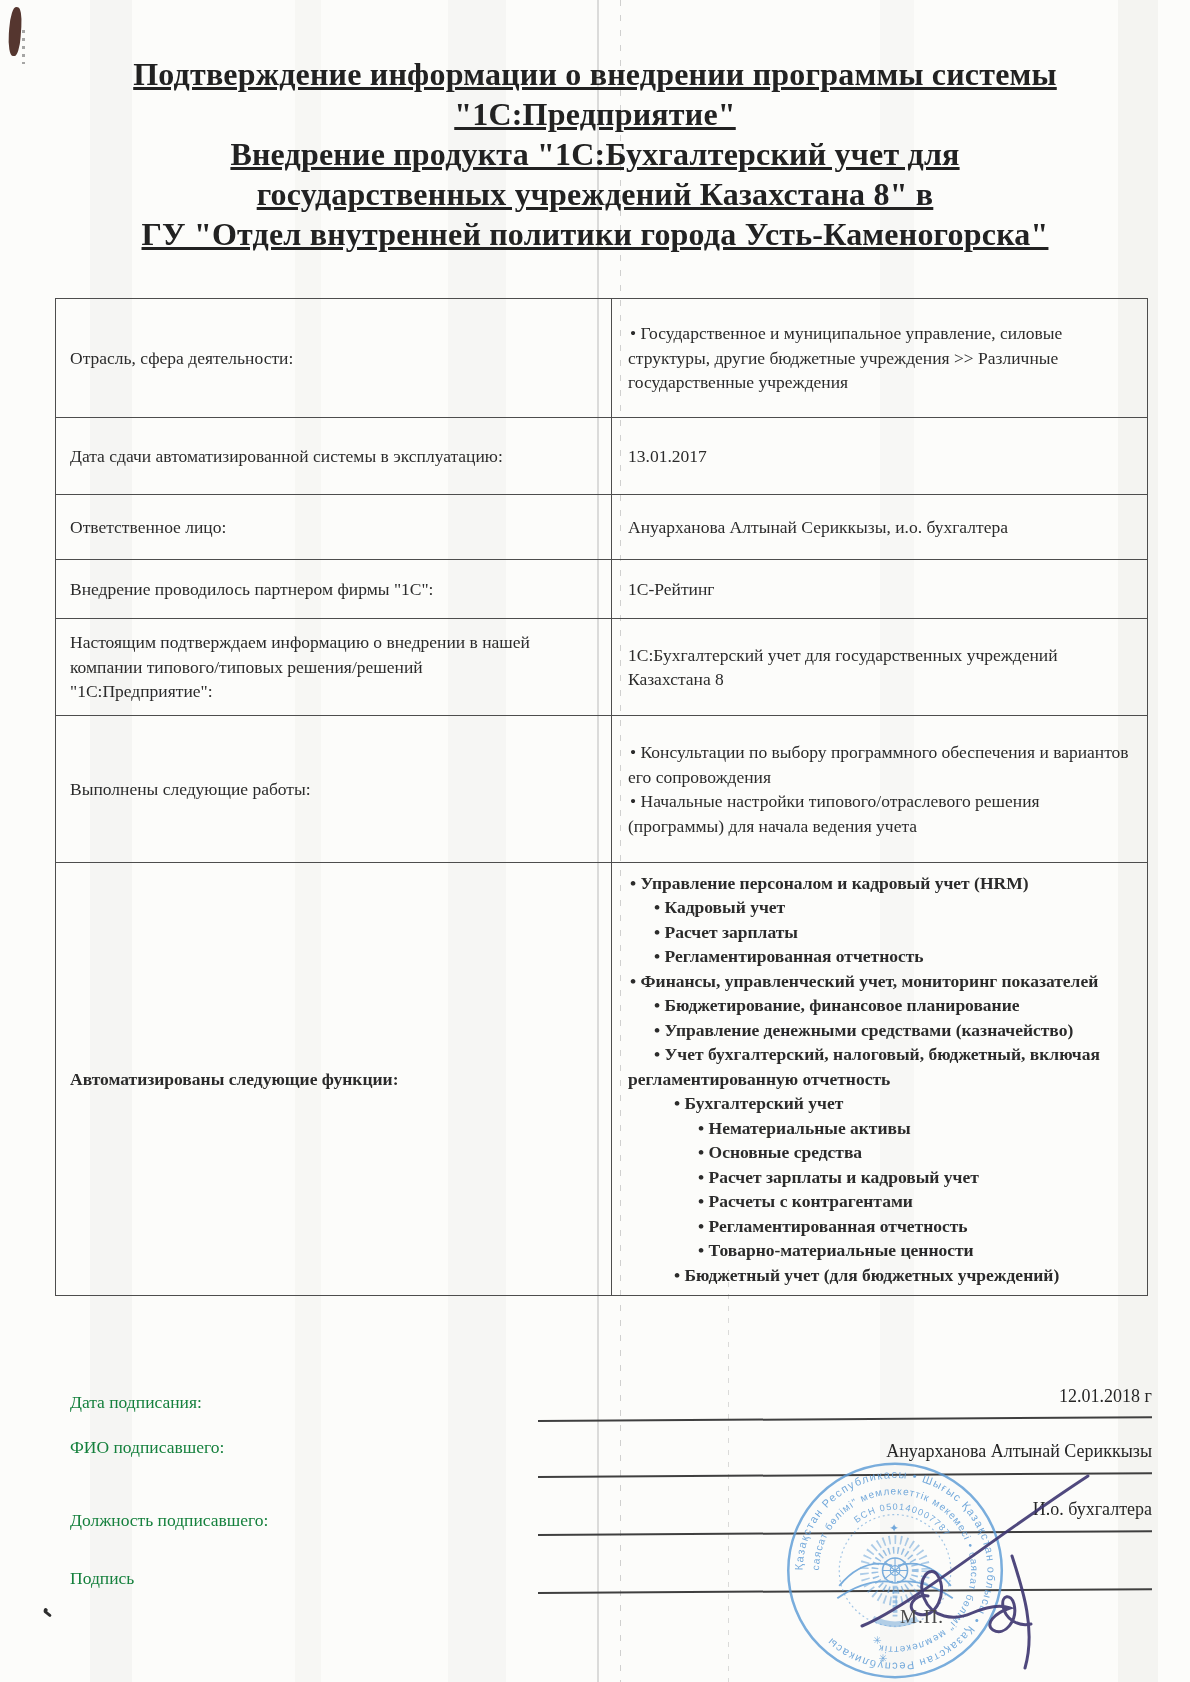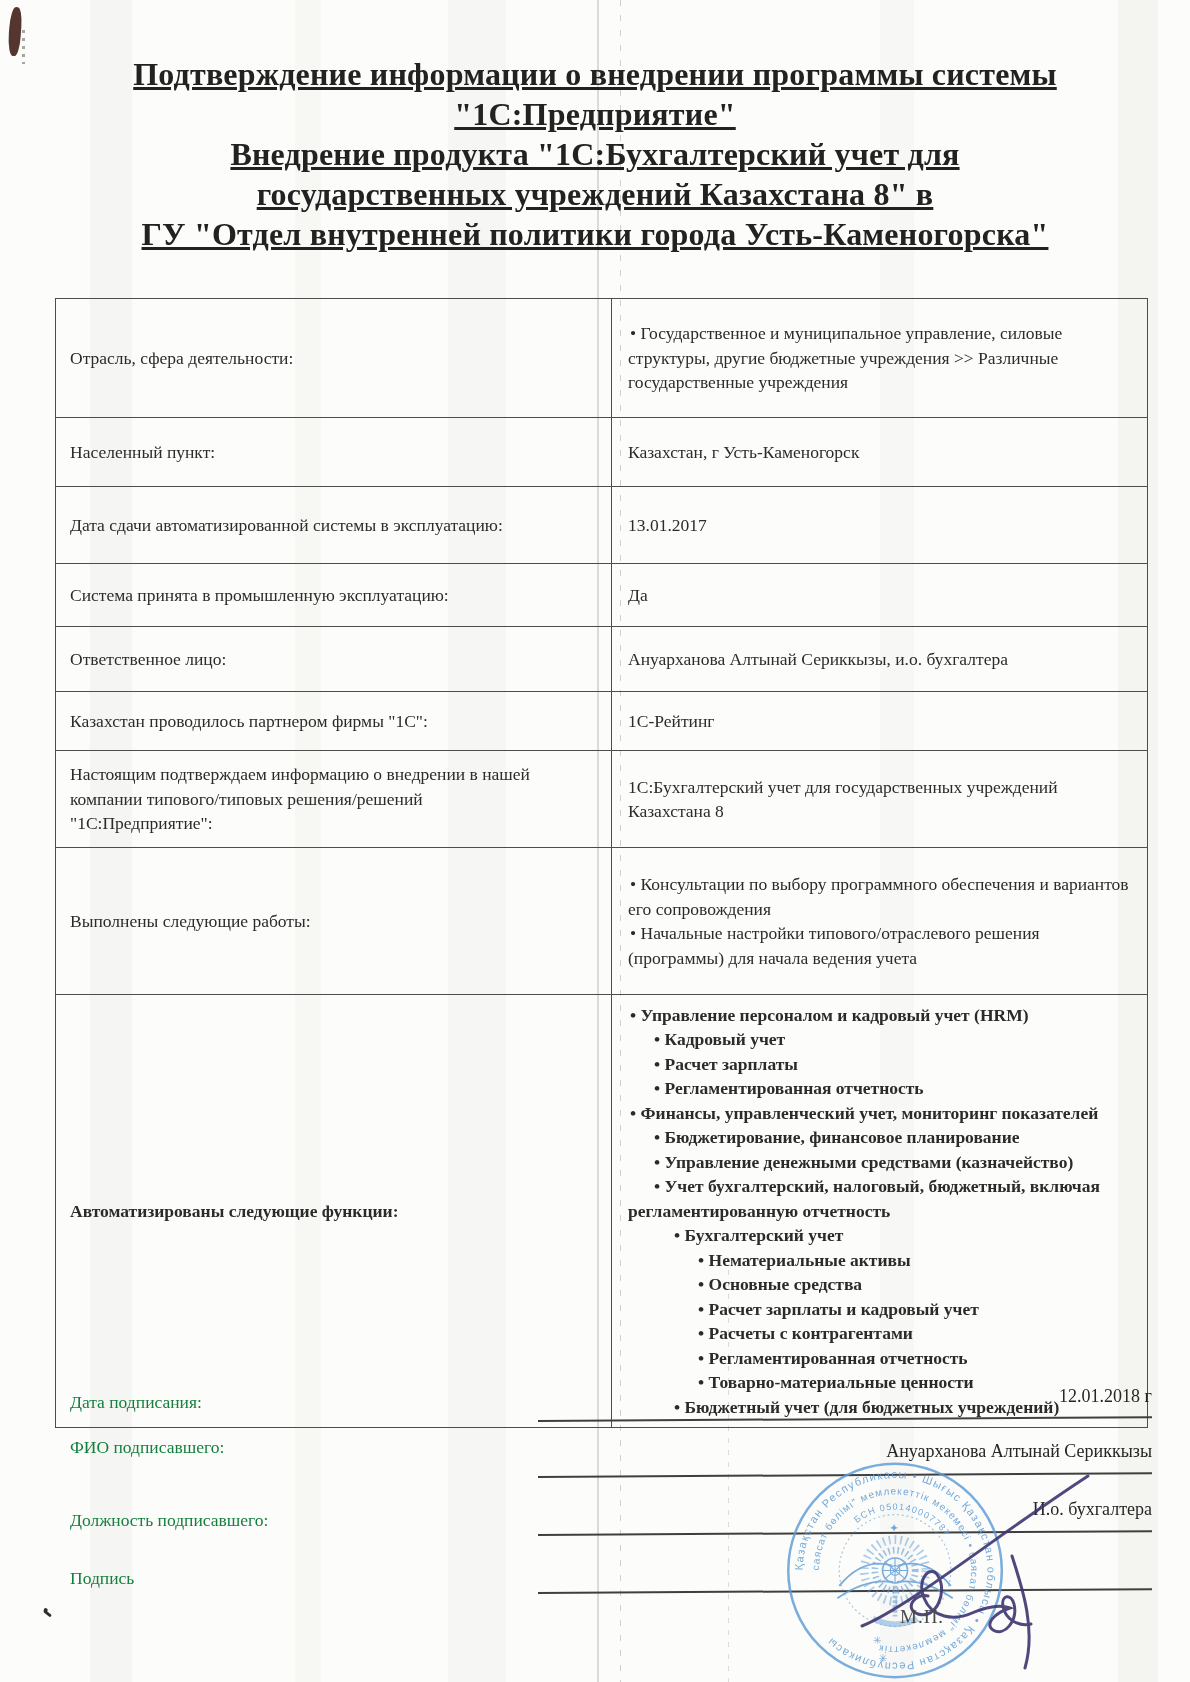--- a/index.html
+++ b/index.html
@@ -77,38 +77,30 @@
   </div>
 
   <table class="main">
     <tbody>
     <tr class="r1">
       <td class="lbl">Отрасль, сфера деятельности:</td>
       <td class="val">
         <div class="it i0">Государственное и муниципальное управление, силовые структуры, другие бюджетные учреждения &gt;&gt; Различные государственные учреждения</div>
       </td>
     </tr>
-    <tr class="r2">
-      <td class="lbl">Населенный пункт:</td>
-      <td class="val">Казахстан, г Усть-Каменогорск</td>
-    </tr>
     <tr class="r3">
       <td class="lbl">Дата сдачи автоматизированной системы в эксплуатацию:</td>
       <td class="val">13.01.2017</td>
-    </tr>
-    <tr class="r4">
-      <td class="lbl">Система принята в промышленную эксплуатацию:</td>
-      <td class="val">Да</td>
     </tr>
     <tr class="r5">
       <td class="lbl">Ответственное лицо:</td>
       <td class="val">Ануарханова Алтынай Сериккызы, и.о. бухгалтера</td>
     </tr>
     <tr class="r6">
-      <td class="lbl">Казахстан проводилось партнером фирмы "1С":</td>
+      <td class="lbl">Внедрение проводилось партнером фирмы "1С":</td>
       <td class="val">1С-Рейтинг</td>
     </tr>
     <tr class="r7">
       <td class="lbl">Настоящим подтверждаем информацию о внедрении в нашей компании типового/типовых решения/решений "1С:Предприятие":</td>
       <td class="val">1С:Бухгалтерский учет для государственных учреждений Казахстана 8</td>
     </tr>
     <tr class="r8">
       <td class="lbl">Выполнены следующие работы:</td>
       <td class="val">
         <div class="it i0">Консультации по выбору программного обеспечения и вариантов его сопровождения</div>

